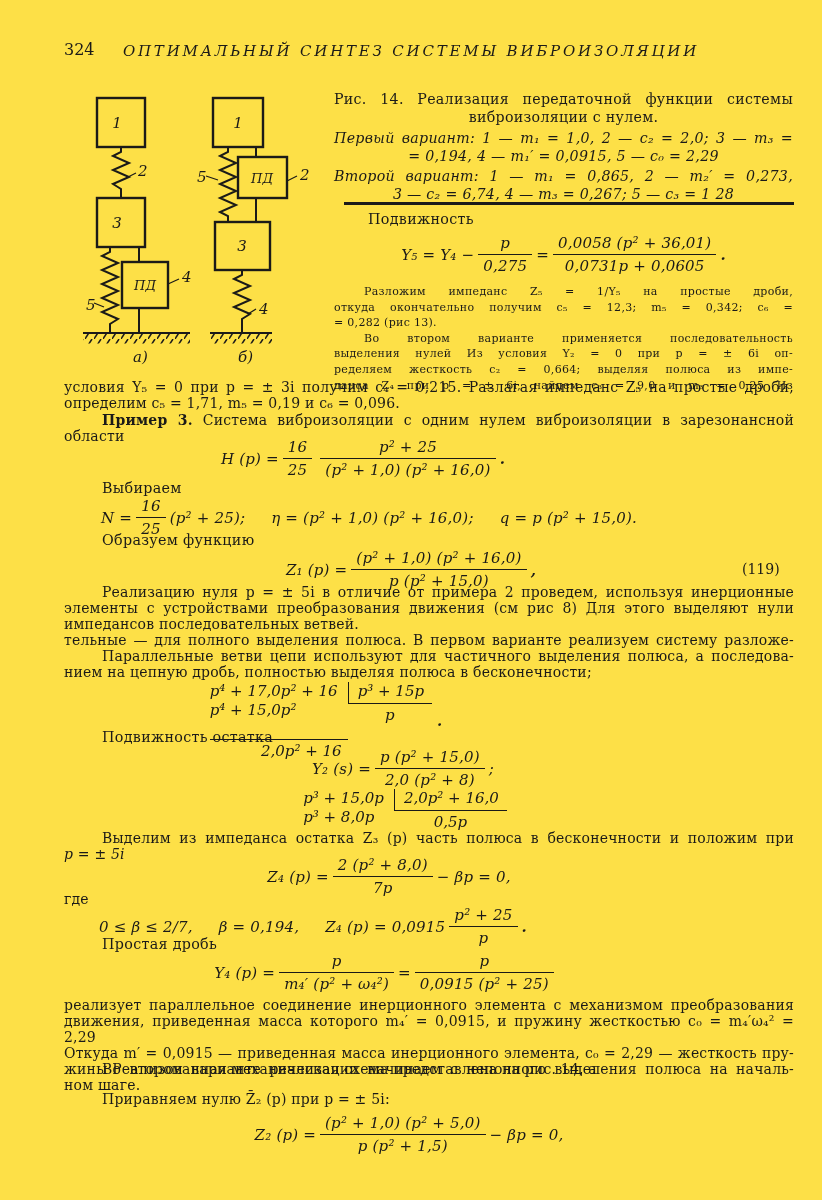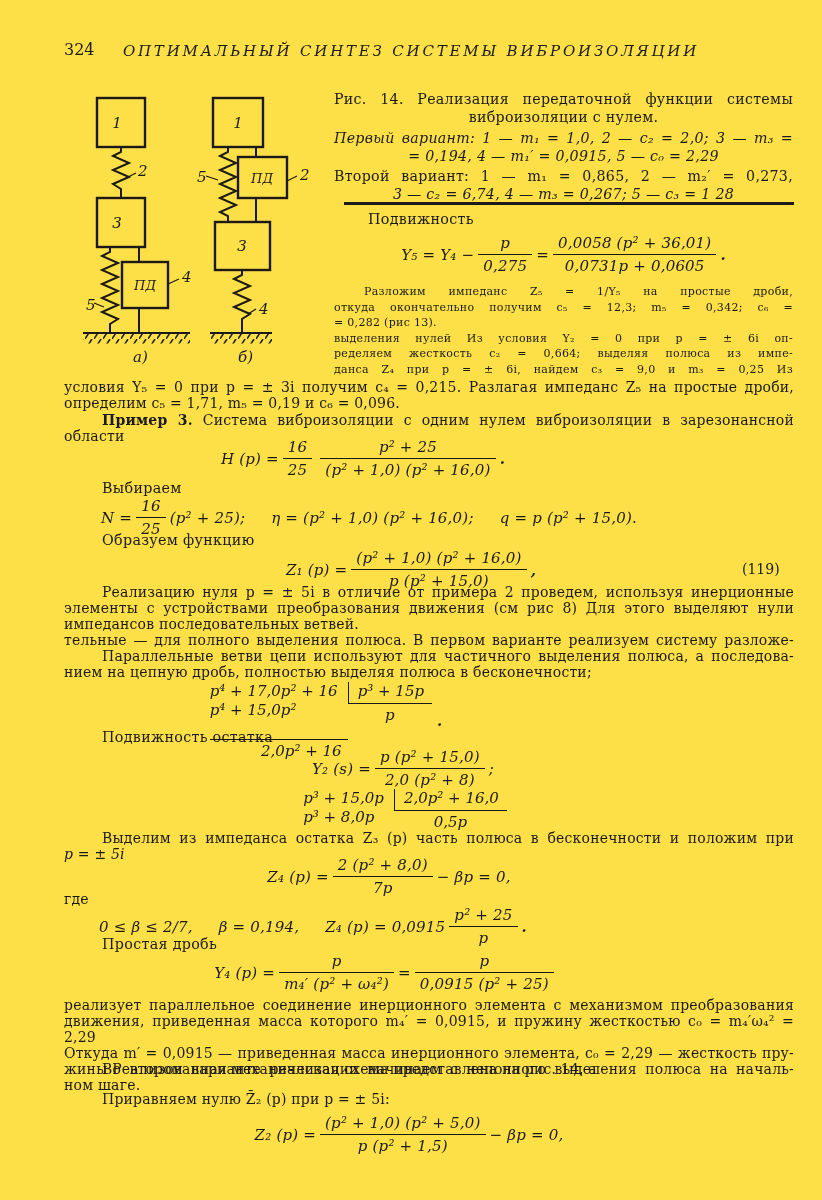--- a/index.html
+++ b/index.html
@@ -93,21 +93,21 @@
     <text x="184" y="165" text-anchor="middle">3</text>
     <text x="201" y="228">4</text>
     <text x="180" y="276">б)</text>
   </svg>
 
   <div class="abs" style="left:334px;top:90px;width:459px;">
     <div class="cap jl">Рис. 14. Реализация передаточной функции системы</div>
     <div class="cap capc">виброизоляции с нулем.</div>
     <div class="cap jl" style="margin-top:3px;font-style:italic;">Первый вариант: 1 — m₁ = 1,0, 2 — c₂ = 2,0; 3 — m₃ =</div>
     <div class="cap capc" style="font-style:italic;">= 0,194, 4 — m₁′ = 0,0915, 5 — c₀ = 2,29</div>
-    <div class="cap jl" style="margin-top:2px;">Второй вариант: 1 — m₁ = 0,865, 2 — m₂′ = 0,273,</div>
+    <div class="cap jl" style="margin-top:2px;font-style:italic;">Второй вариант: 1 — m₁ = 0,865, 2 — m₂′ = 0,273,</div>
     <div class="cap capc" style="font-style:italic;">3 — c₂ = 6,74, 4 — m₃ = 0,267; 5 — c₃ = 1 28</div>
   </div>
 
   <div class="abs rule" style="left:344px;top:202px;width:450px;height:3px;"></div>
 
   <div class="abs" style="left:334px;top:211px;width:459px;">
     <div class="lbl" style="text-indent:34px;">Подвижность</div>
     <div class="fxi math" style="justify-content:center;width:100%;margin:7px 0 9px;">
       <span>Y₅ = Y₄ −</span>
       <span class="frac">
@@ -117,20 +117,21 @@
       <span>=</span>
       <span class="frac">
           <span class="num">0,0058 (p² + 36,01)</span>
           <span class="den">0,0731p + 0,0605</span>
         </span>
       <span class="bold">.</span>
     </div>
     <div class="rt jl ind30">Разложим импеданс Z₅ = 1/Y₅ на простые дроби,</div>
     <div class="rt jl">откуда окончательно получим c₅ = 12,3; m₅ = 0,342; c₆ =</div>
     <div class="rt ll">= 0,282 (рис 13).</div>
+    <div class="rt jl ind30">Во втором варианте применяется последовательность</div>
     <div class="rt jl">выделения нулей  Из условия Y₂ = 0 при p = ± 6i оп-</div>
     <div class="rt jl">ределяем жесткость c₂ = 0,664; выделяя полюса из импе-</div>
     <div class="rt jl">данса Z₄ при p = ± 6i, найдем c₃ = 9,0 и m₃ = 0,25  Из</div>
   </div>
 
   <div class="abs" style="left:64px;top:380px;width:730px;">
     <div class="bt jl">условия Y₅ = 0 при p = ± 3i получим c₄ = 0,215. Разлагая импеданс Z₅ на простые дроби,</div>
     <div class="bt ll">определим c₅ = 1,71, m₅ = 0,19 и c₆ = 0,096.</div>
   </div>
 

